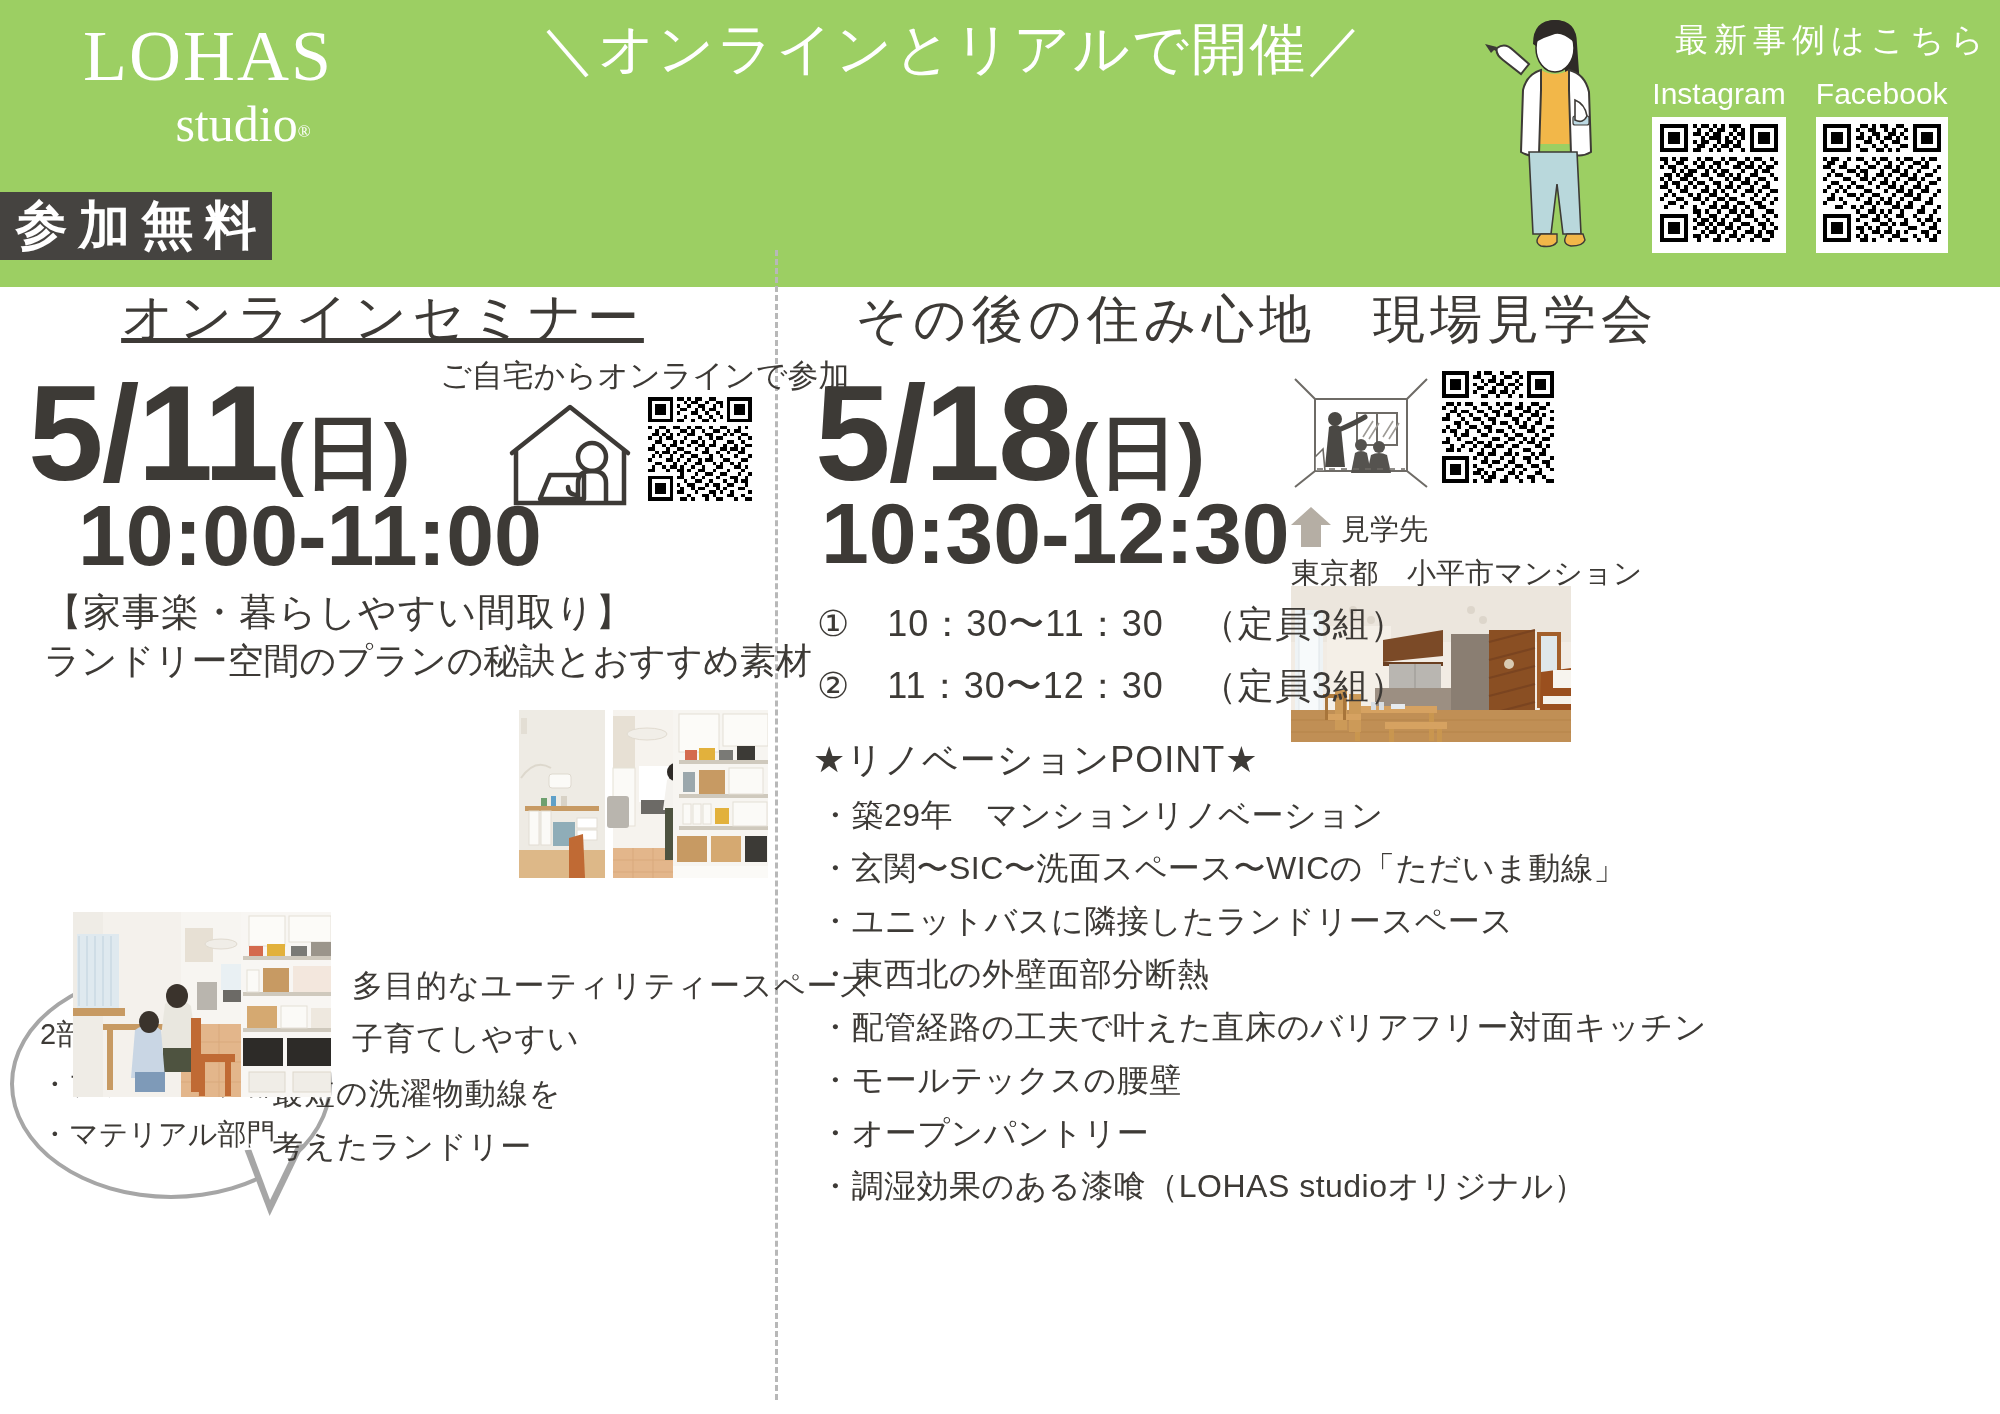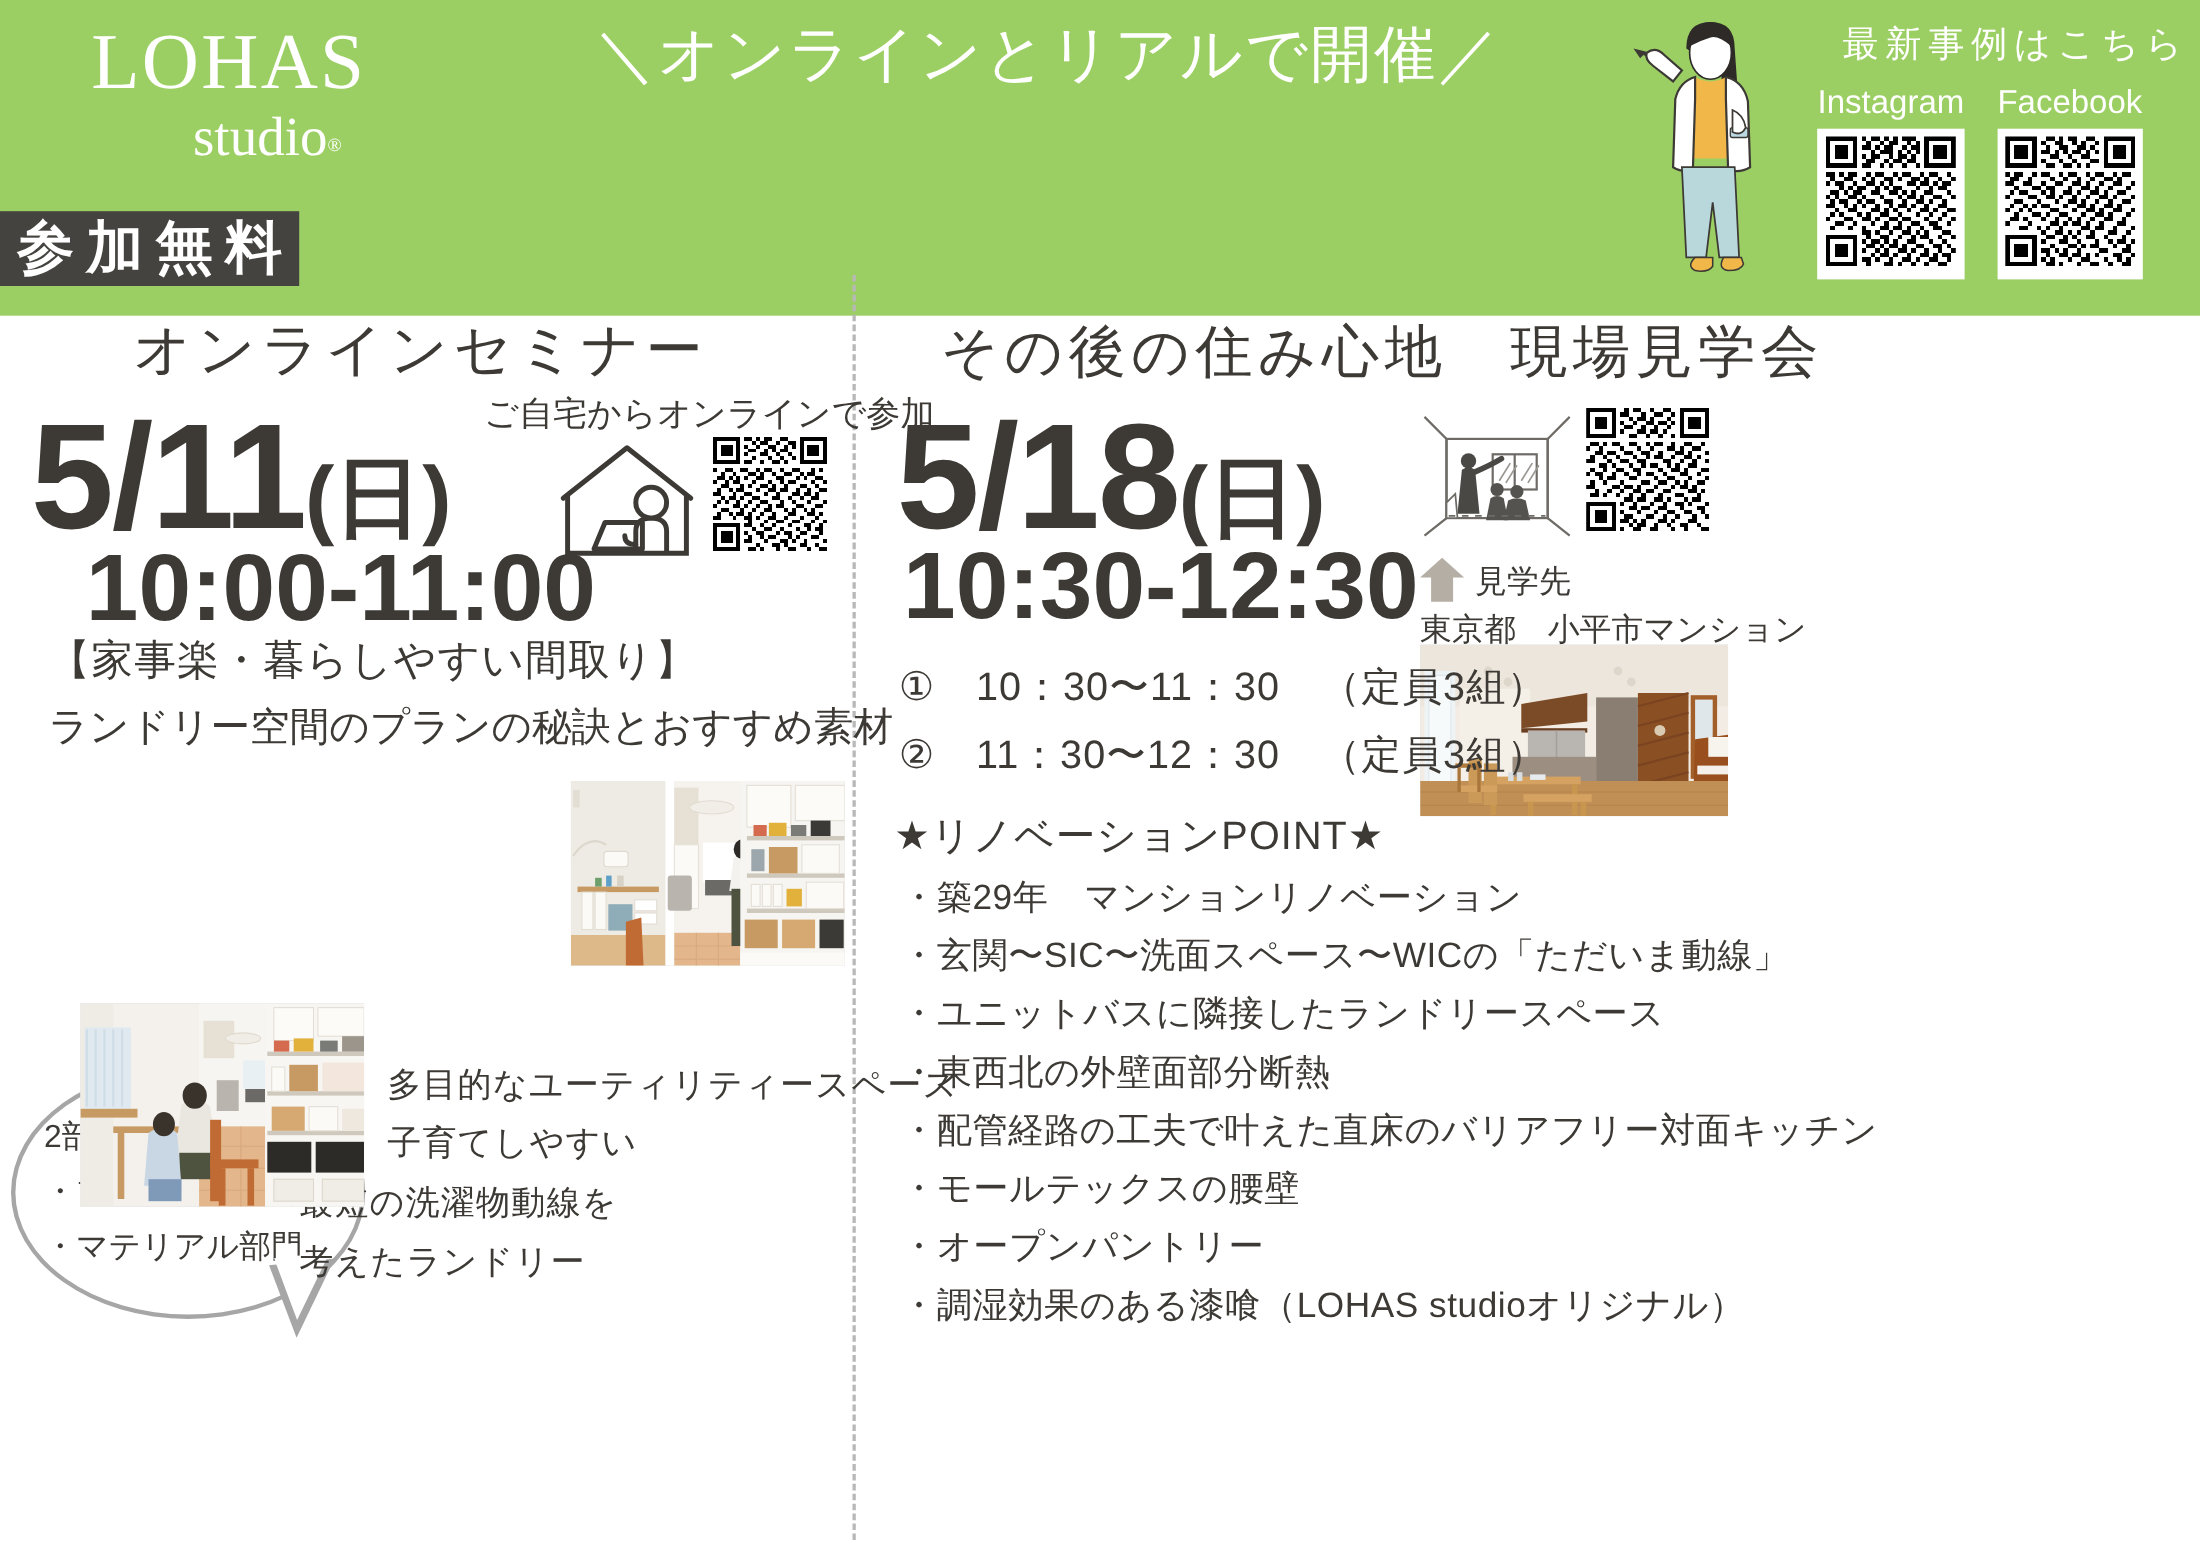--- a/index.html
+++ b/index.html
@@ -617,21 +617,21 @@
           </div>
         </div>
       </div>
     </div>
   </div>
 
   <div class="divider"></div>
 
   <div class="col-left">
 
-    <div class="col-title left" style="position:absolute; left:0; top:-4px; width:775px;">オンラインセミナー</div>
+    <div class="col-title left" style="position:absolute; left:0; top:-4px; width:775px;text-decoration:underline;">オンラインセミナー</div>
 
     <div class="big-date" style="position:absolute; left:28px; top:78px;">
       <span>5/11</span><span class="dow">(日)</span>
     </div>
 
     <div class="big-time" style="position:absolute; left:78px; top:200px;">10:00-11:00</div>
 
     <div class="note-small" style="position:absolute; left:440px; top:68px;">ご自宅からオンラインで参加</div>
 
     <svg width="140" height="120" viewBox="0 0 140 120" style="position:absolute; left:500px; top:108px;">
@@ -836,21 +836,21 @@
           <rect x="9" y="28" width="2" height="1"></rect>
             <rect x="12" y="28" width="1" height="1"></rect>
             <rect x="16" y="28" width="1" height="1"></rect>
             <rect x="19" y="28" width="2" height="1"></rect>
             <rect x="24" y="28" width="1" height="1"></rect>
             <rect x="27" y="28" width="2" height="1"></rect>
         </g>
       </svg>
     </div>
 
-    <div class="lead-1" style="position:absolute; left:44px; top:288px;">【家事楽・暮らしやすい間取り】</div>
+    <div class="lead-1" style="position:absolute; left:44px; top:300px;">【家事楽・暮らしやすい間取り】</div>
     <div class="lead-2" style="position:absolute; left:44px; top:350px;">ランドリー空間のプランの秘訣とおすすめ素材</div>
 
     <div class="bubble">
       <div>2部構成でお届け</div>
       <div>・プランニング部門</div>
       <div>・マテリアル部門</div>
     </div>
     <div class="bubble-tail"></div>
     <div class="bubble-tail-inner"></div>
 

